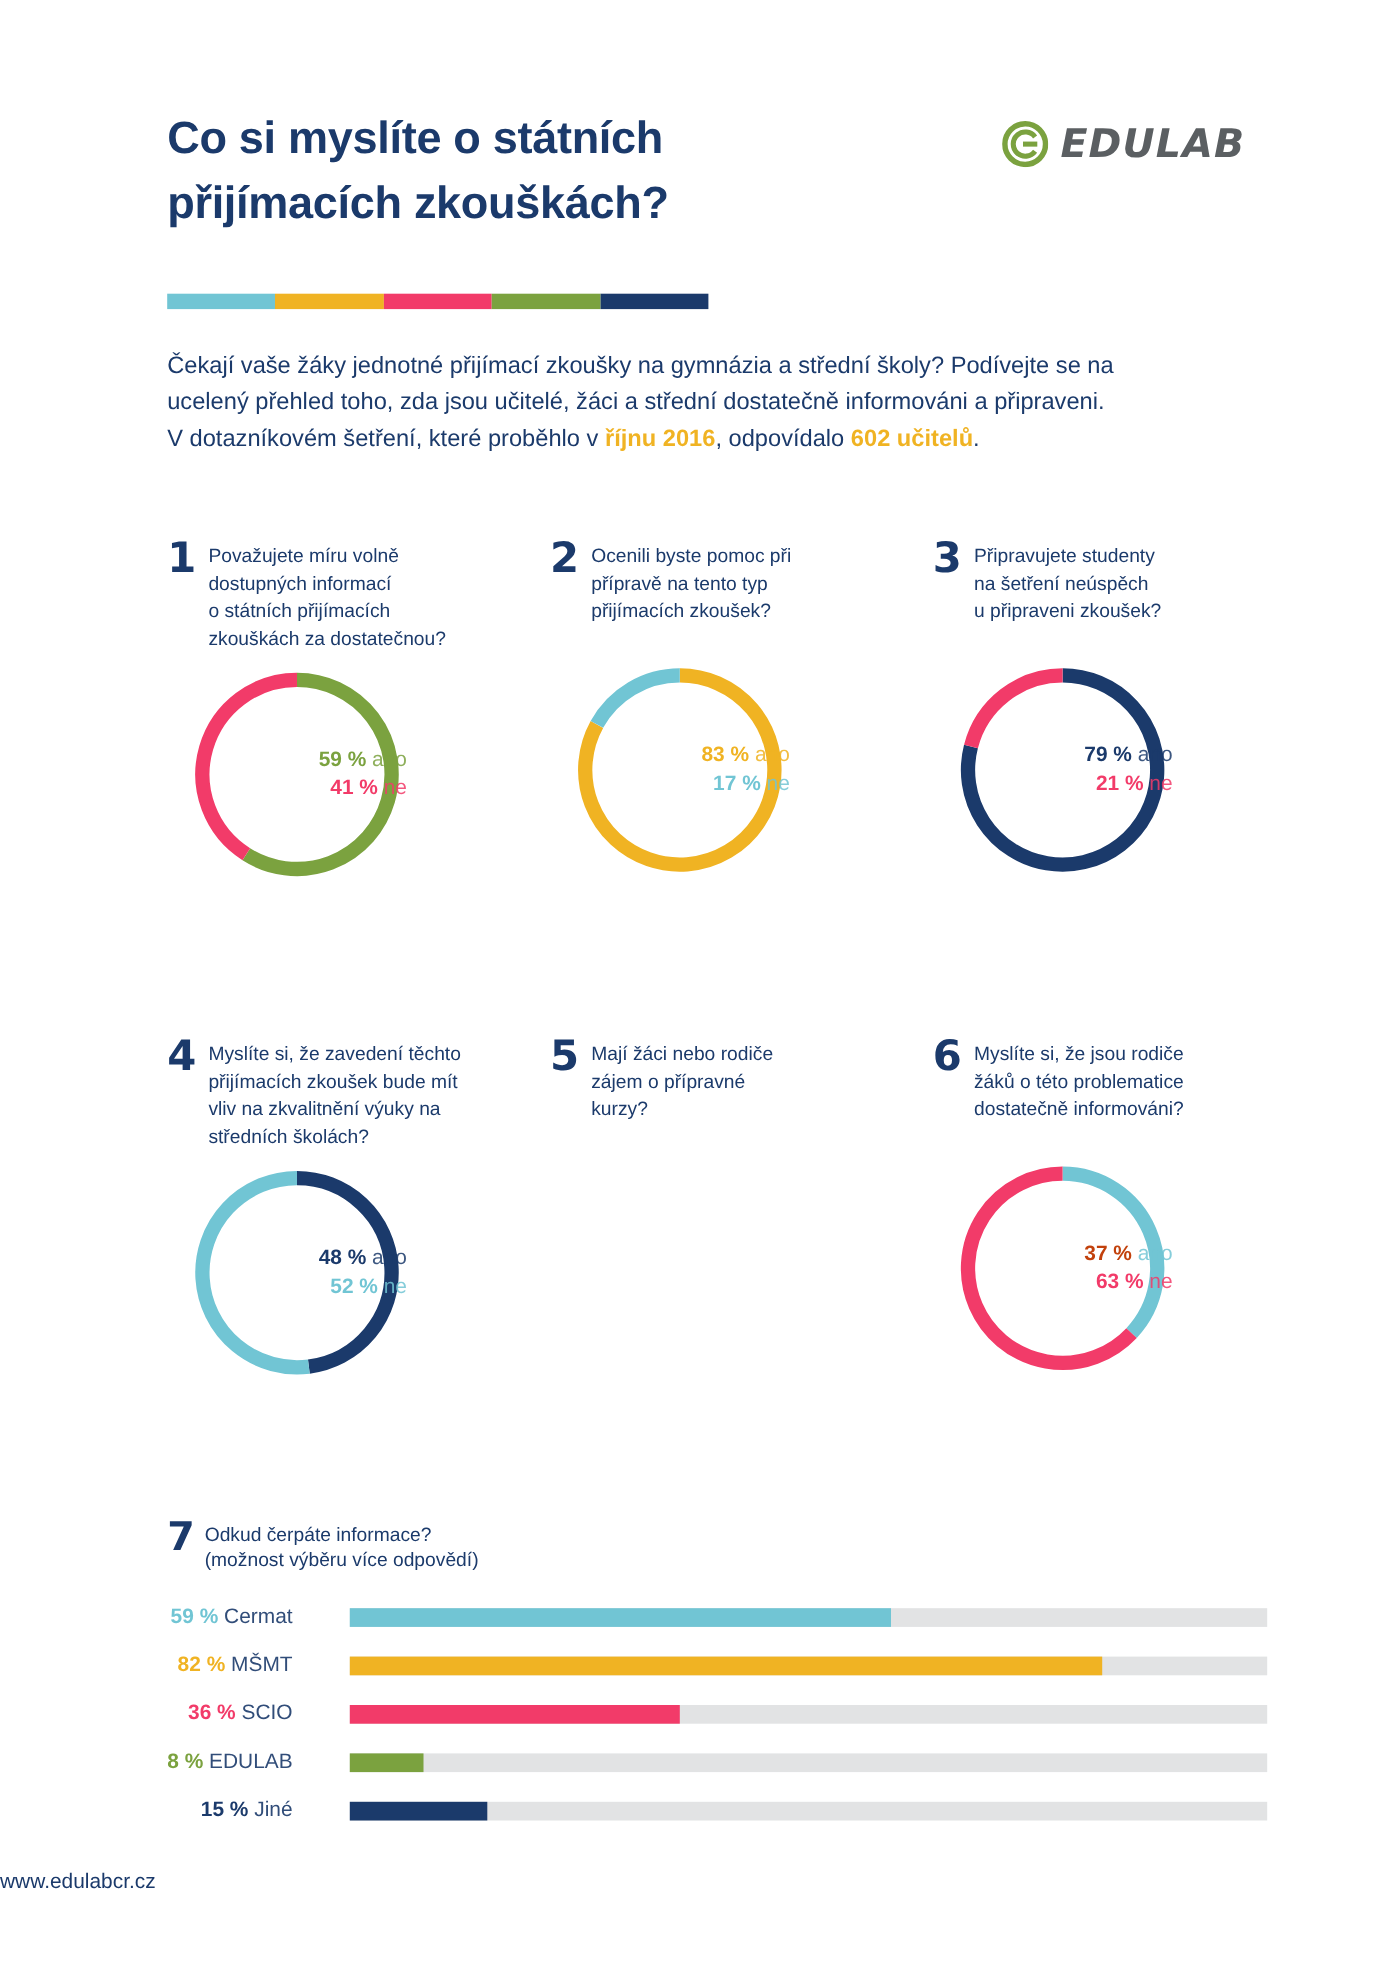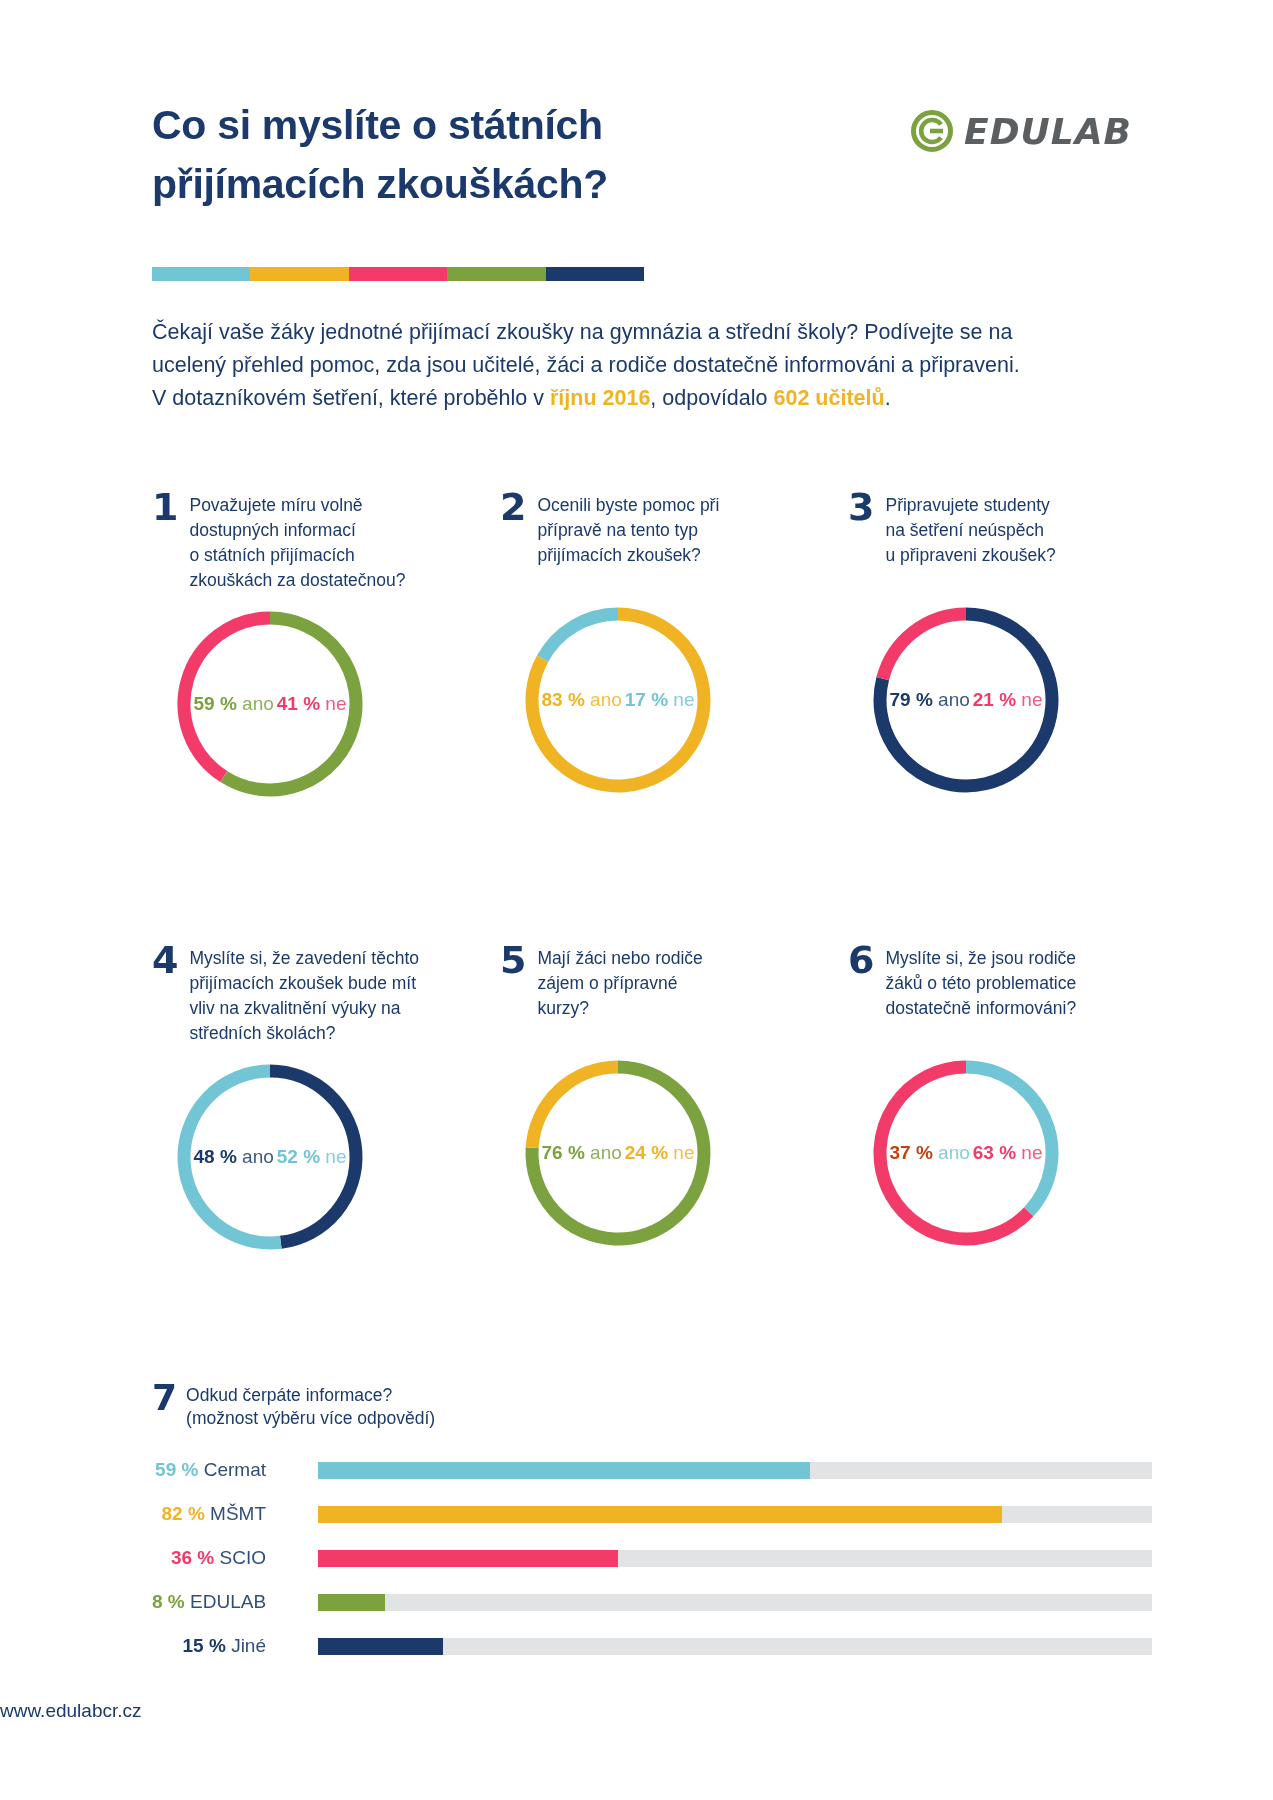--- a/index.html
+++ b/index.html
@@ -133,23 +133,23 @@
     height: 200px;
     margin: 12px 0 0 18px;
   }
   .donut-wrap svg { display: block; }
   .donut-center {
     position: absolute;
     left: 0; top: 0;
     width: 200px;
     height: 200px;
     display: flex;
-    flex-direction: row;
+    flex-direction: column;
     justify-content: center;
-    align-items: center;
+    align-items: flex-end;
     gap: 3px;
   }
   .dline { font-size: 19px; line-height: 1.18; white-space: nowrap; }
   .dline .pct { font-weight: bold; }
   .dline .lbl { opacity: 0.85; }
 
   
   .sec7 {
     position: absolute;
     left: 152px;
@@ -230,21 +230,21 @@
   <div class="rule">
     <span style="background: rgb(113, 197, 212);"></span>
     <span style="background: rgb(240, 179, 35);"></span>
     <span style="background: rgb(242, 59, 105);"></span>
     <span style="background: rgb(123, 162, 63);"></span>
     <span style="background: rgb(27, 58, 107);"></span>
   </div>
 
   <div class="intro">
     <span>Čekají vaše žáky jednotné přijímací zkoušky na gymnázia a střední školy? Podívejte se na</span><br>
-    <span>ucelený přehled pomoc, zda jsou učitelé, žáci a rodiče dostatečně informováni a připraveni.</span><br>
+    <span>ucelený přehled toho, zda jsou učitelé, žáci a střední dostatečně informováni a připraveni.</span><br>
     <span>V dotazníkovém šetření, které proběhlo v </span><b>říjnu 2016</b><span>, odpovídalo </span><b>602 učitelů</b><span>.</span>
   </div>
 
   <div class="qgrid row1">
     <div class="qcell c0">
       <div class="qhead">
         <div class="qnum">1</div>
         <div class="qtext">
             <div>Považujete míru volně</div>
             <div>dostupných informací</div>
@@ -329,30 +329,20 @@
     </div>
     <div class="qcell c1">
       <div class="qhead">
         <div class="qnum">5</div>
         <div class="qtext">
             <div>Mají žáci nebo rodiče</div>
             <div>zájem o přípravné</div>
             <div>kurzy?</div>
           </div>
       </div>
-      <div class="donut-wrap">
-          <svg width="200" height="200" viewBox="0 0 200 200">
-            <path d="M 100 14 A 86 86 0 1 1 14.169161785853078 94.60859837732922" fill="none" stroke="#7ba23f" stroke-width="13"></path>
-            <path d="M 14.169701355168641 94.60001532047909 A 86 86 0 0 1 99.99140000001434 14.00000043" fill="none" stroke="#f0b323" stroke-width="13"></path>
-          </svg>
-          <div class="donut-center">
-            <div class="dline"><span class="pct" style="color: rgb(123, 162, 63);">76 %</span><span class="lbl" style="color: rgb(123, 162, 63);"> ano</span></div>
-            <div class="dline"><span class="pct" style="color: rgb(240, 179, 35);">24 %</span><span class="lbl" style="color: rgb(240, 179, 35);"> ne</span></div>
-          </div>
-        </div>
     </div>
     <div class="qcell c2">
       <div class="qhead">
         <div class="qnum">6</div>
         <div class="qtext">
             <div>Myslíte si, že jsou rodiče</div>
             <div>žáků o této problematice</div>
             <div>dostatečně informováni?</div>
           </div>
       </div>

